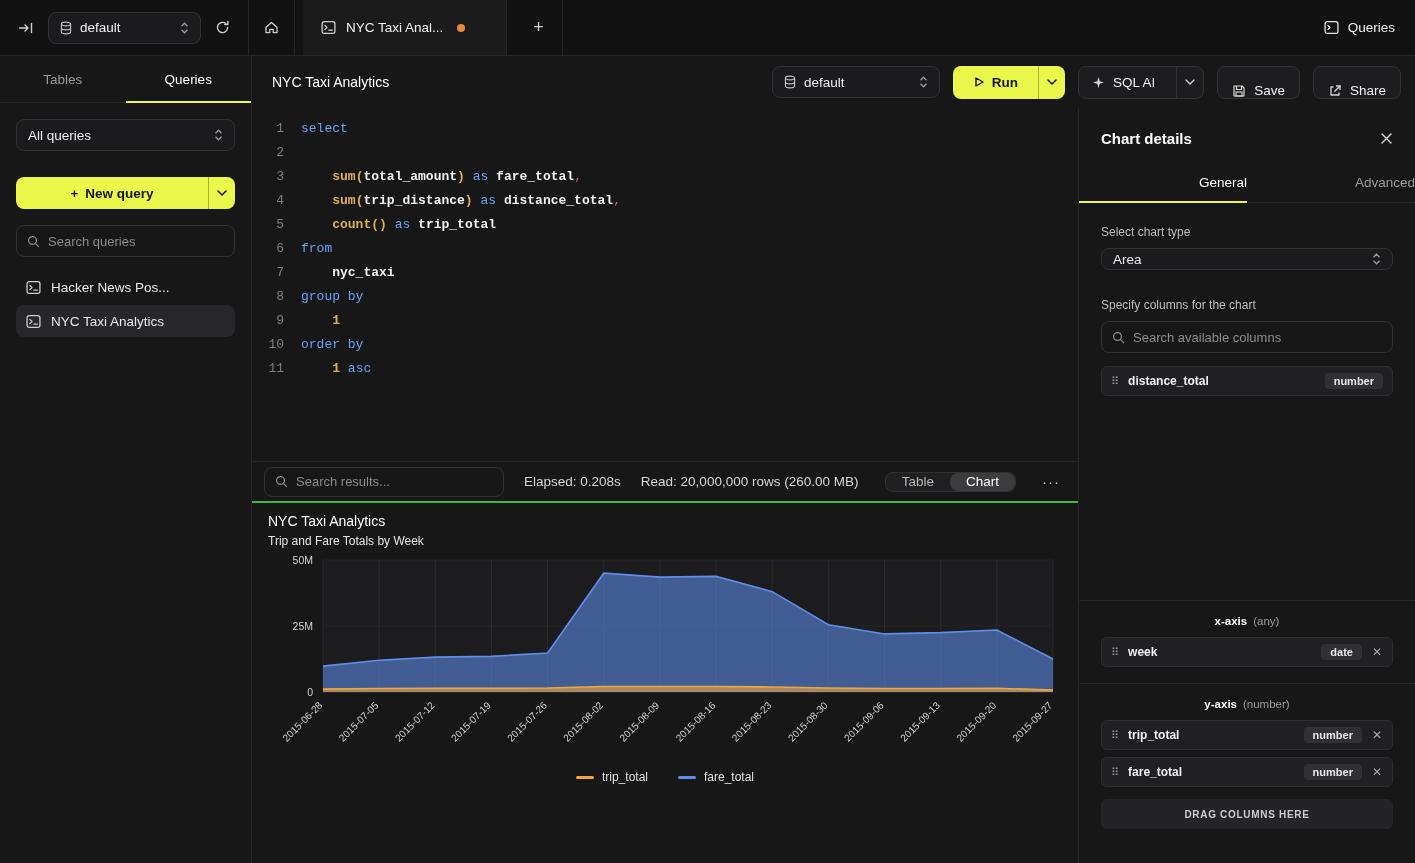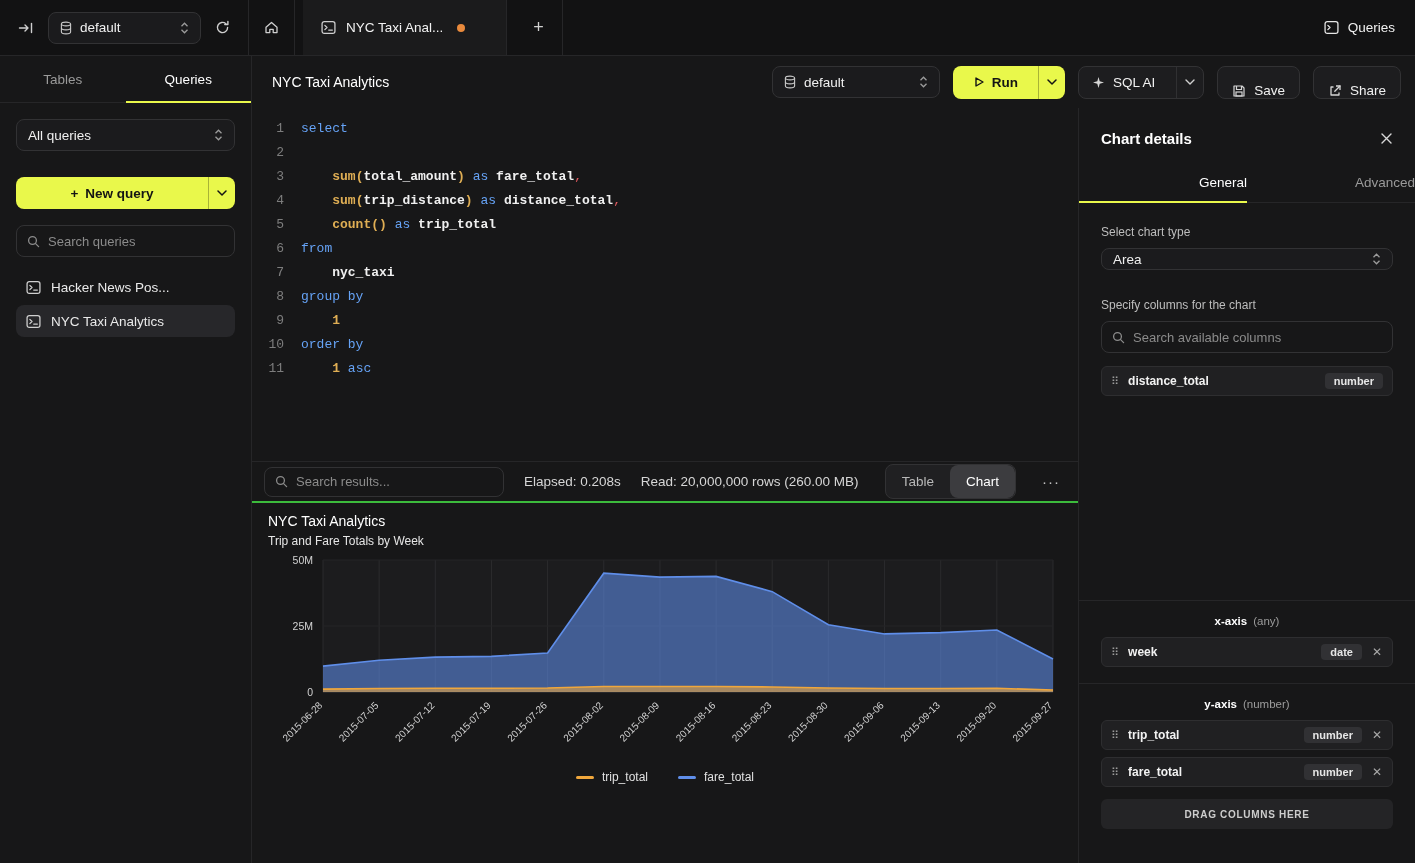--- a/index.html
+++ b/index.html
@@ -89,21 +89,21 @@
   .tok-pa{color:#dfae54;font-weight:bold;}
   .tok-id{color:#f0f0f0;font-weight:bold;}
   .tok-cm{color:#e05a5f;}
   .tok-num{color:#dfae54;font-weight:bold;}
   .tok-pl{color:#e8e8e8;}
 
   
   .results-bar{flex:0 0 40px;display:flex;align-items:center;gap:20px;padding:0 12px;border-top:1px solid var(--border-soft);}
   .results-bar .search-box{width:240px;height:30px;}
   .stat{color:#d6d6d6;font-size:13.5px;white-space:nowrap;}
-  .seg{display:flex;align-items:center;background:#202022;border:1px solid #323234;border-radius:8px;height:35px;margin-left:auto;overflow:hidden;}
+  .seg{display:flex;align-items:center;background:#202022;border:1px solid #323234;border-radius:8px;height:20px;margin-left:auto;overflow:hidden;}
   .seg-item{display:flex;align-items:center;height:100%;padding:0 16px;color:#b8b8b8;font-size:13.5px;cursor:pointer;}
   .seg-item.active{background:#3c3c3f;color:#fff;border-radius:8px;}
   .more-btn{color:#c2c2c2;font-size:15px;padding:0 6px;letter-spacing:1px;}
 
   .green-line{flex:0 0 2px;background:var(--green);}
 
   
   .chart-section{flex:1;padding:10px 16px 6px;display:flex;flex-direction:column;min-height:0;}
   .chart-title{font-size:14px;color:#fff;}
   .chart-subtitle{font-size:12px;color:#e6e6e6;margin-top:5px;}

